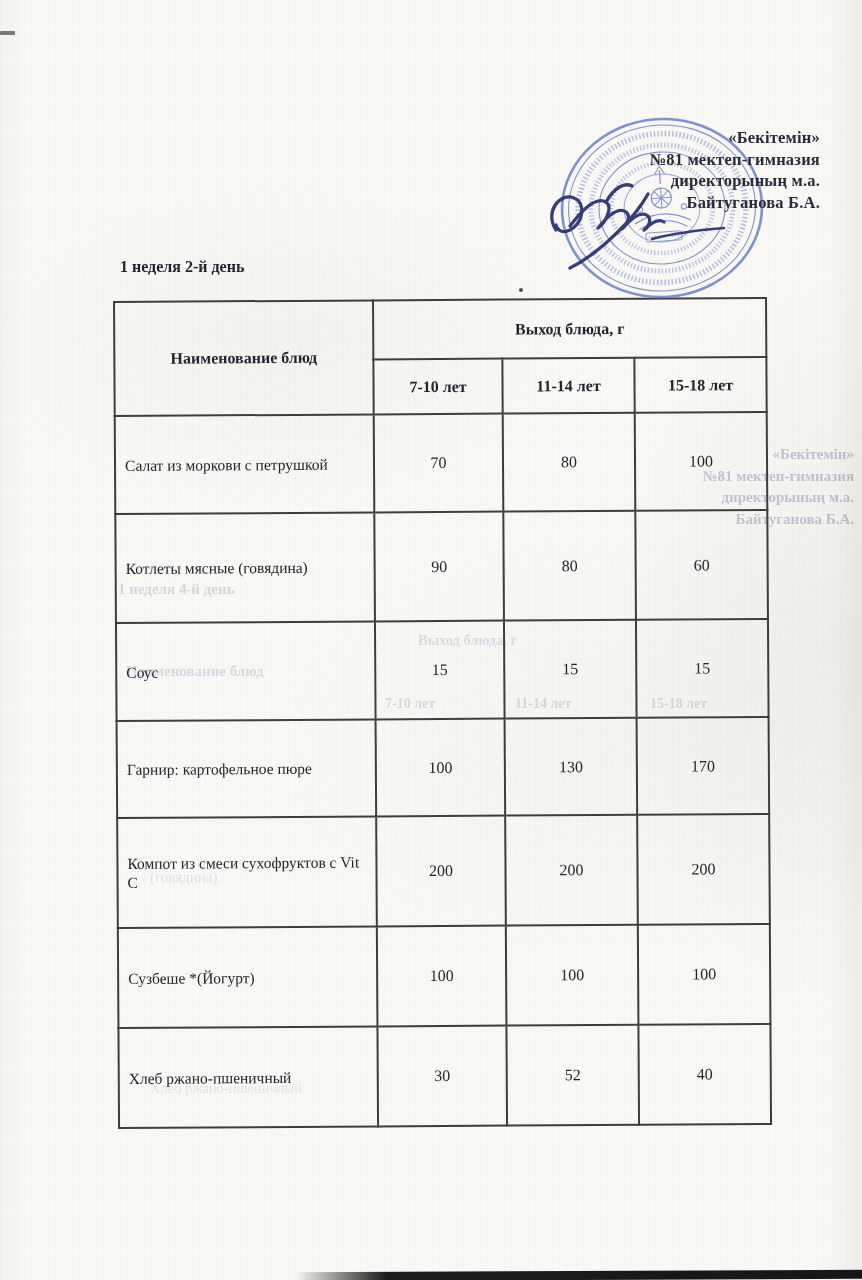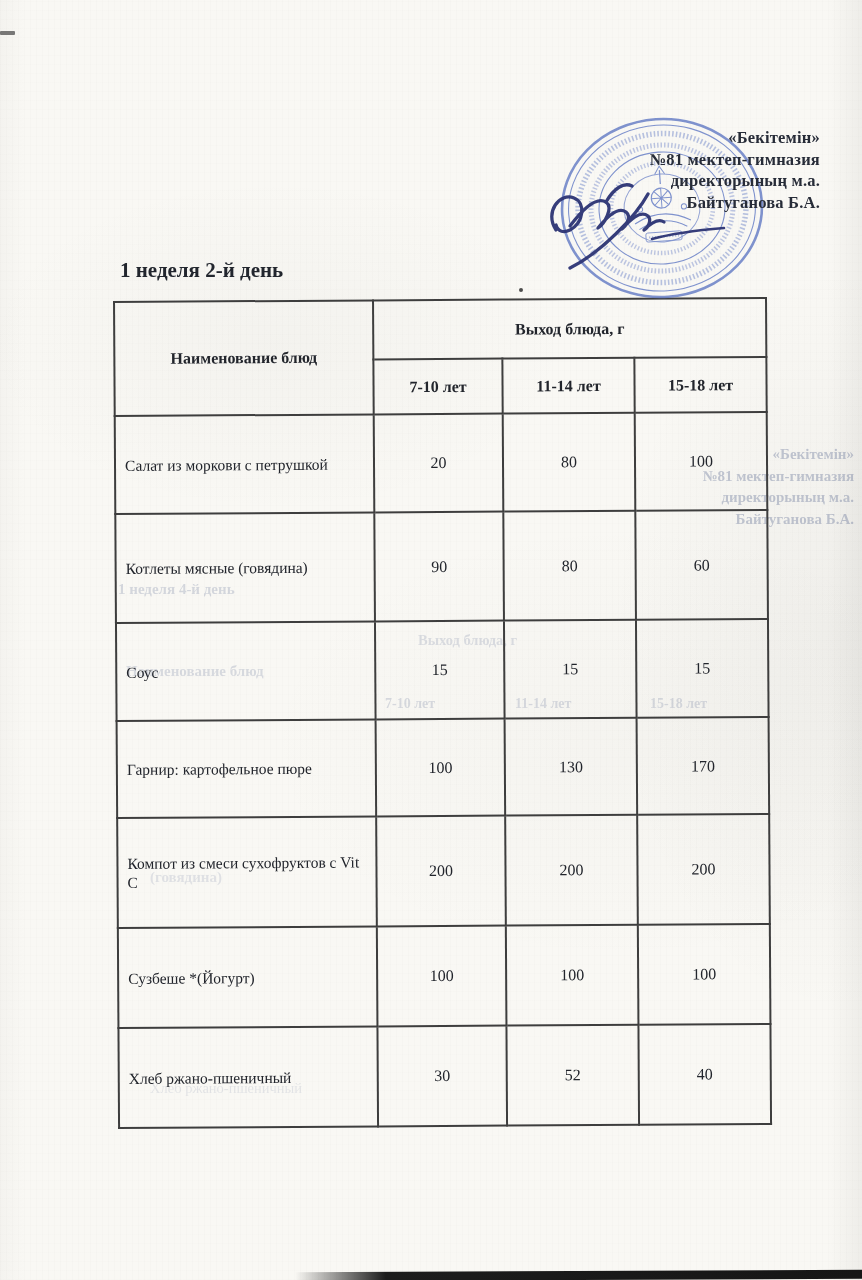--- a/index.html
+++ b/index.html
@@ -16,38 +16,38 @@
       linear-gradient(90deg, rgba(80,80,75,.03), transparent 3%, transparent 96%, rgba(60,60,58,.06));
   }
   .abs{position:absolute;}
   
   .approval{top:127px;right:42px;width:300px;text-align:right;z-index:6;
     font-weight:bold;font-size:16.5px;line-height:21.5px;color:#272c38;letter-spacing:.2px;}
   
   .stamp{top:112px;left:556px;z-index:5;}
   .signature{top:168px;left:540px;z-index:7;}
   
-  .day-title{top:258px;left:120px;font-weight:bold;font-size:21px;color:#22262e;z-index:6;}
+  .day-title{top:258px;left:120px;font-weight:bold;font-size:16px;color:#22262e;z-index:6;}
   
   .menu-table-wrap{top:297px;left:113px;z-index:4;transform:rotate(-0.35deg);transform-origin:top right;}
   table.menu{border-collapse:collapse;table-layout:fixed;width:652px;color:#22252c;}
   table.menu td{border:2px solid #3e3e3e;padding:0;}
   table.menu td.hdr{font-weight:bold;font-size:16px;text-align:center;vertical-align:middle;}
   table.menu td.dish{font-size:15.5px;text-align:left;vertical-align:middle;padding:4px 10px 4px 9px;line-height:19px;}
   table.menu td.val{font-size:16px;text-align:center;vertical-align:middle;}
   
   .ghost{color:#51618b;filter:blur(.5px);z-index:2;font-weight:bold;}
   .ghost.approval-ghost{top:444px;left:640px;width:214px;text-align:right;font-size:15px;line-height:21.5px;opacity:.33;}
   .ghost.g-week{top:581px;left:118px;font-size:15px;opacity:.22;}
   .ghost.g-vyhod{top:632px;left:418px;font-size:14.5px;opacity:.18;}
   .ghost.g-naim{top:663px;left:126px;font-size:15px;opacity:.20;}
   .ghost.g-age1{top:696px;left:385px;font-size:14px;opacity:.20;}
   .ghost.g-age2{top:696px;left:515px;font-size:14px;opacity:.20;}
   .ghost.g-age3{top:696px;left:650px;font-size:14px;opacity:.20;}
-  .ghost.g-gov{top:869px;left:150px;font-size:15px;opacity:.15;font-weight:bold;text-align:right;}
+  .ghost.g-gov{top:869px;left:150px;font-size:15px;opacity:.15;font-weight:normal;text-align:right;}
   .ghost.g-bread{top:1080px;left:150px;font-size:14.5px;opacity:.13;font-weight:normal;}
   
   .edge-dash{top:31px;left:0;width:15px;height:4px;background:#4d4d4d;opacity:.75;border-radius:1px;z-index:3;}
   .spot-dot{top:288px;left:519px;width:4px;height:4px;background:#2e2e2e;border-radius:50%;opacity:.85;z-index:6;}
   .bottom-band{top:1271px;left:295px;width:567px;height:9px;z-index:3;transform:rotate(-0.25deg);
     background:linear-gradient(90deg, rgba(24,24,24,0) 0%, #1c1c1c 16%, #161616 100%);}
 </style>
 </head>
 <body>
 
@@ -131,21 +131,21 @@
           <td class="hdr" rowspan="2">Наименование блюд</td>
           <td class="hdr" colspan="3">Выход блюда, г</td>
         </tr>
         <tr style="height:55px">
           <td class="hdr">7-10 лет</td>
           <td class="hdr">11-14 лет</td>
           <td class="hdr">15-18 лет</td>
         </tr>
         <tr style="height:98px">
           <td class="dish">Салат из моркови с петрушкой</td>
-          <td class="val">20</td>
+          <td class="val">70</td>
           <td class="val">80</td>
           <td class="val">100</td>
         </tr>
         <tr style="height:109px">
           <td class="dish">Котлеты мясные (говядина)</td>
           <td class="val">90</td>
           <td class="val">80</td>
           <td class="val">60</td>
         </tr>
         <tr style="height:98px">

